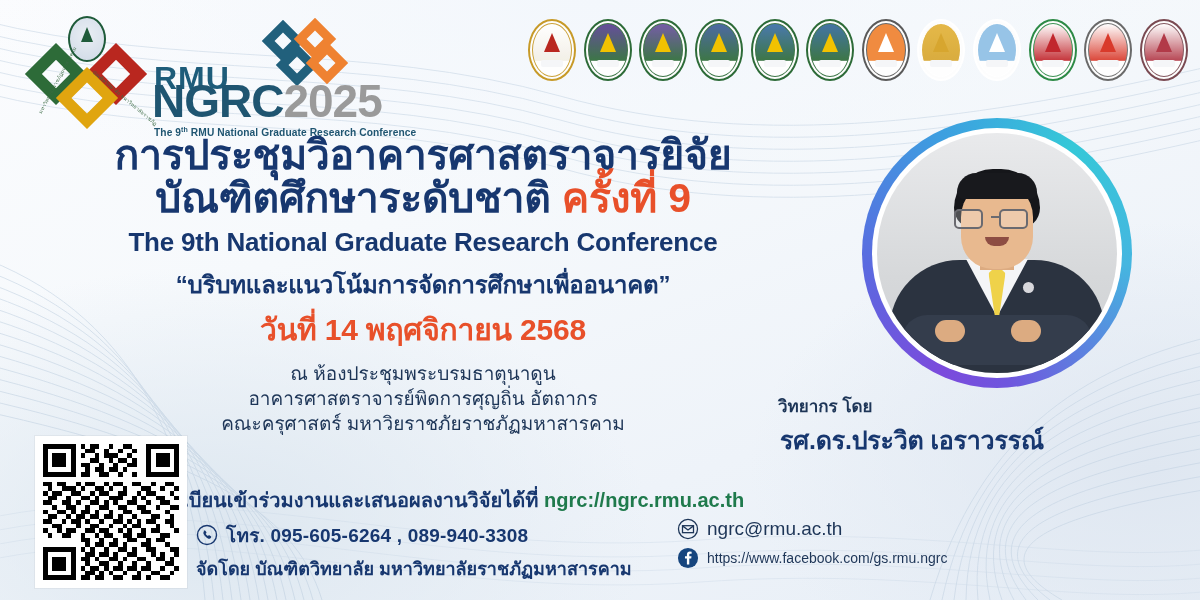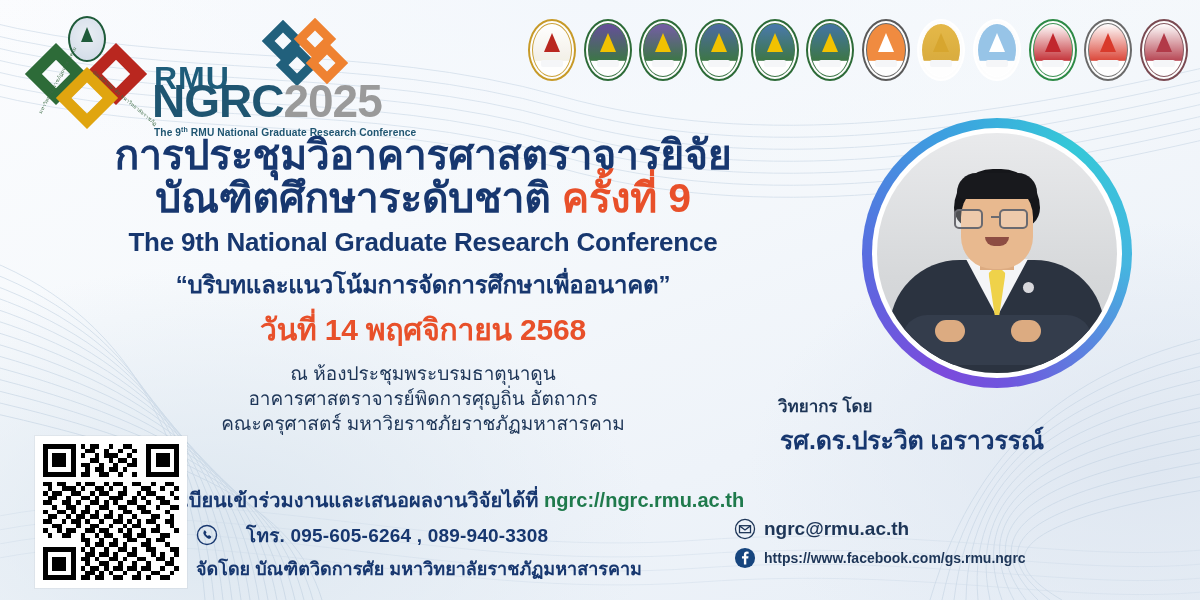--- a/index.html
+++ b/index.html
@@ -116,23 +116,23 @@
   
   #register-line{
     position:absolute;left:0;top:484px;width:880px;text-align:center;
     font-size:20px;font-weight:bold;color:#17376f;white-space:nowrap;
   }
   #register-line .url{color:#1f7a4c;}
 
   
   #contact-left{position:absolute;left:196px;top:520px;}
   .c-row{display:flex;align-items:center;gap:8px;}
-  #phone-text{font-size:19px;font-weight:bold;color:#17376f;letter-spacing:.2px;margin-left:20px;}
+  #phone-text{font-size:19px;font-weight:bold;color:#17376f;letter-spacing:.2px;}
   #organizer{margin-top:4px;font-size:18px;font-weight:bold;color:#17376f;}
-  #contact-right{position:absolute;left:734px;top:518px;font-weight:bold;}
+  #contact-right{position:absolute;left:677px;top:518px;}
   #email-text{font-size:19px;color:#1d3557;}
   #fb-text{font-size:14px;color:#1d3557;}
   #contact-right .c-row+.c-row{margin-top:7px;}
   .ico{width:22px;height:22px;flex:0 0 auto;display:block;}
 
   
   #qr-wrap{
     position:absolute;left:35px;top:436px;width:152px;height:152px;
     background:#ffffff;padding:8px;box-sizing:border-box;
     box-shadow:0 0 0 1px rgba(0,0,0,.04);
@@ -567,21 +567,21 @@
   </div>
 
   <div id="contact-left">
     <div class="c-row">
       <svg class="ico" viewBox="0 0 24 24">
         <circle cx="12" cy="12" r="10.4" fill="none" stroke="#17376f" stroke-width="1.5"></circle>
         <path d="M8.6,7.3c.5-.5 1.2-.4 1.6.1l1,1.3c.35.45.3 1-.1 1.4l-.55.55c.45 1.1 1.35 2 2.45 2.45l.55-.55c.4-.4.95-.45 1.4-.1l1.3 1c.5.4.6 1.1.1 1.6l-.6.6c-.6.6-1.5.7-2.3.35-2.35-1-4.25-2.9-5.25-5.25-.35-.8-.25-1.7.35-2.3z" fill="#17376f"></path>
       </svg>
       <span id="phone-text">โทร. 095-605-6264 , 089-940-3308</span>
     </div>
-    <div id="organizer">จัดโดย บัณฑิตวิดการศัย มหาวิทยาลัยราชภัฏมหาสารคาม</div>
+    <div id="organizer">จัดโดย บัณฑิตวิทยาลัย มหาวิทยาลัยราชภัฏมหาสารคาม</div>
   </div>
 
   <div id="contact-right">
     <div class="c-row">
       <svg class="ico" viewBox="0 0 24 24">
         <circle cx="12" cy="12" r="10.4" fill="none" stroke="#1d3557" stroke-width="1.4"></circle>
         <rect x="6" y="8.4" width="12" height="7.6" fill="none" stroke="#1d3557" stroke-width="1.4"></rect>
         <path d="M6,8.6 L12,13 L18,8.6" fill="none" stroke="#1d3557" stroke-width="1.4"></path>
       </svg>
       <span id="email-text">ngrc@rmu.ac.th</span>

